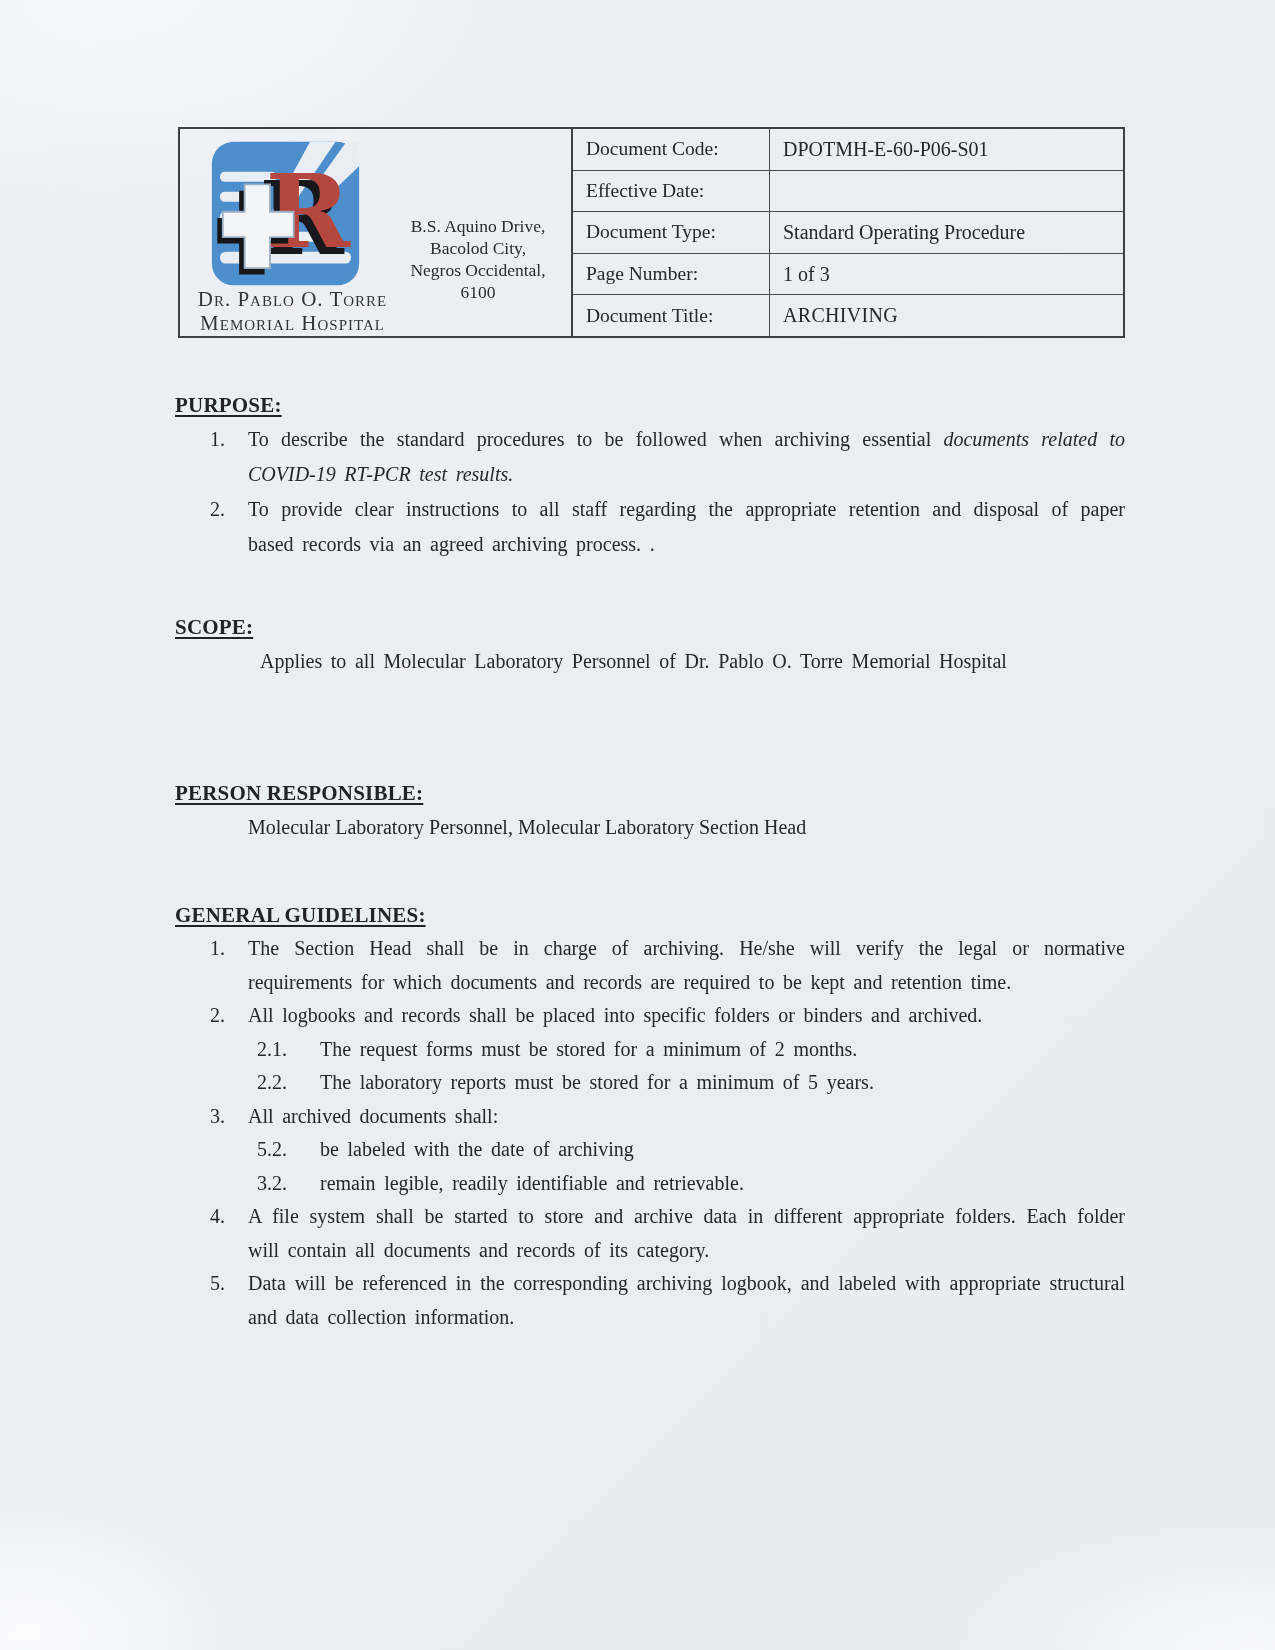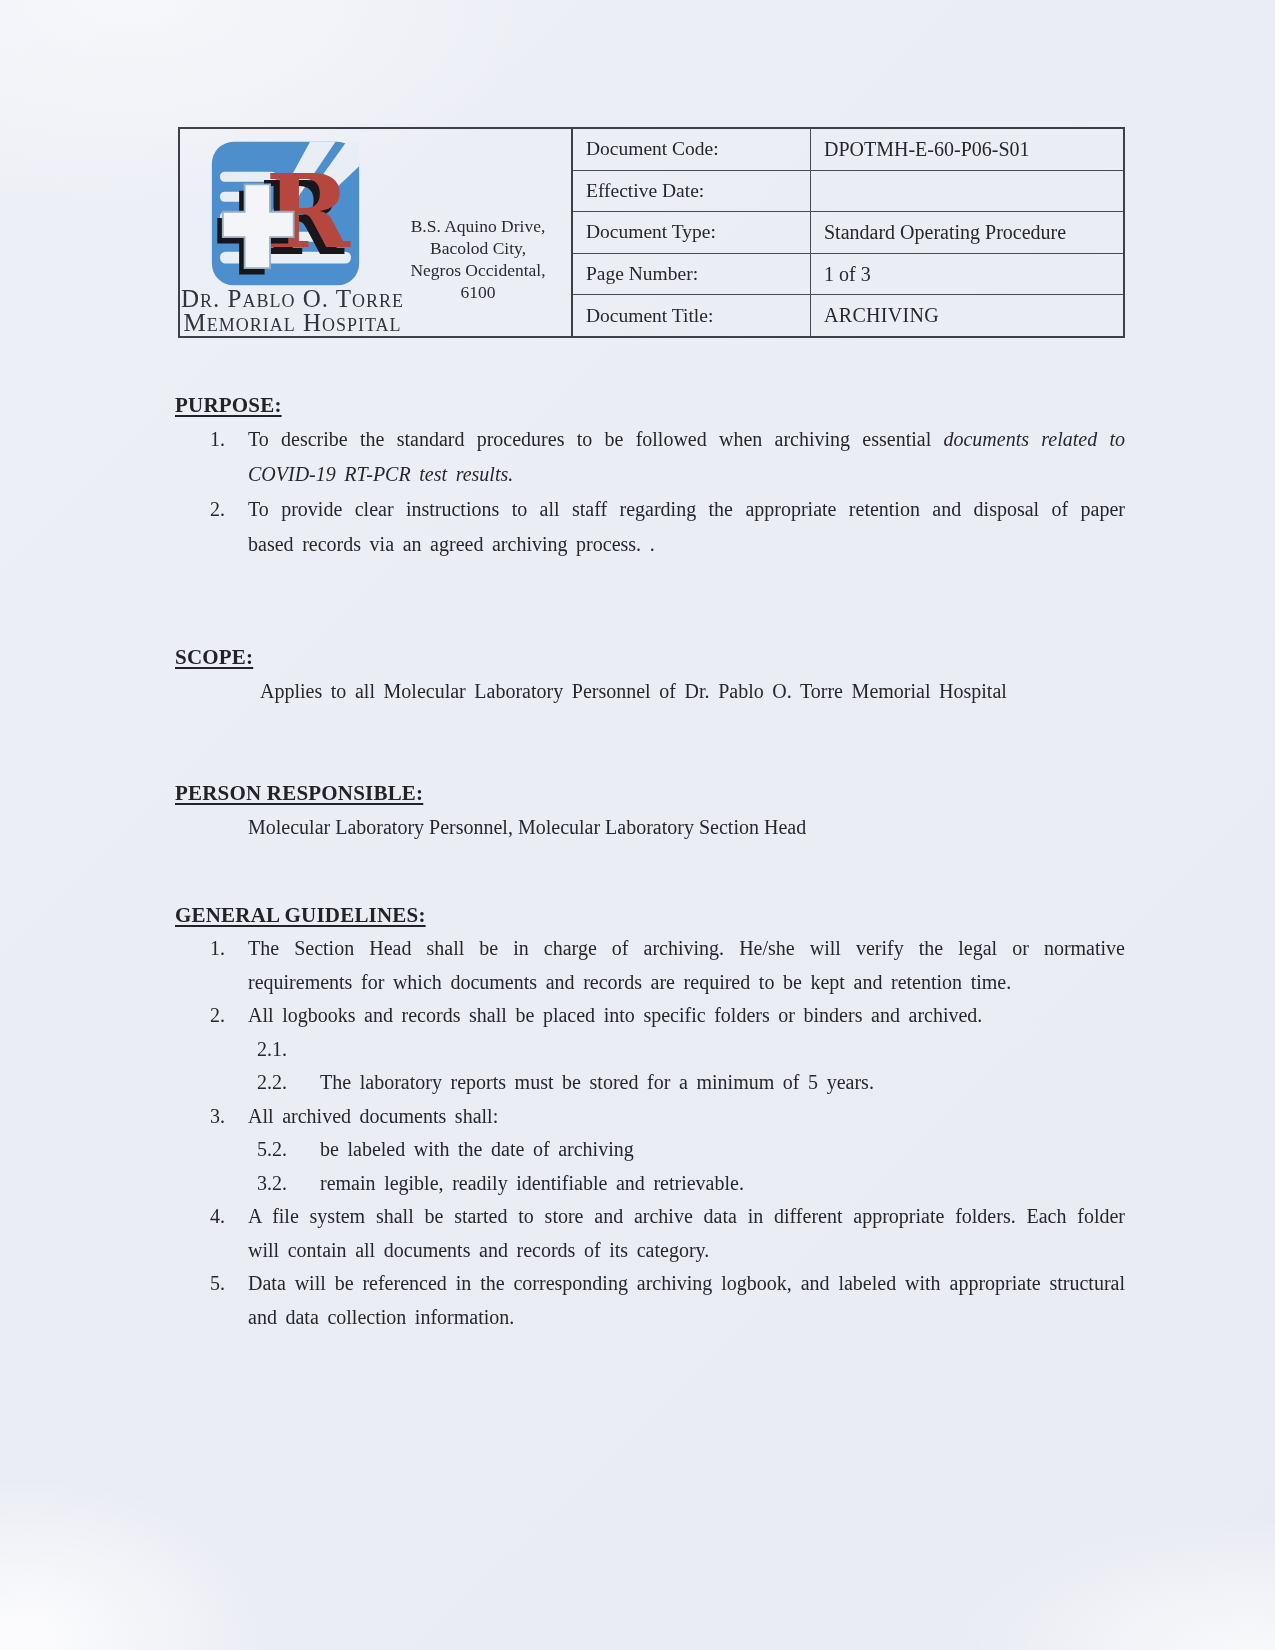--- a/index.html
+++ b/index.html
@@ -17,53 +17,53 @@
 
   
   .header-box {
     position:absolute; left:178px; top:127px; width:947px; height:211px;
     border:2px solid #3f3f48; display:flex; box-sizing:border-box;
   }
   .logo-cell { width:393px; flex:none; position:relative; border-right:2px solid #3f3f48; box-sizing:border-box; }
   .logo-art { position:absolute; left:28px; top:10px; }
   .hospital-name {
     position:absolute; left:0px; top:158px; width:225px; text-align:center;
-    font-variant:small-caps; font-size:25px; line-height:24px; letter-spacing:1px; color:#33333a;
+    font-variant:small-caps; font-size:21px; line-height:24px; letter-spacing:1px; color:#33333a;
   }
   .hospital-address {
     position:absolute; left:208px; top:86px; width:180px; text-align:center;
     font-size:17.5px; line-height:22px; color:#2a2a30;
   }
 
   .info-table { flex:1; display:flex; flex-direction:column; }
   .info-row { flex:1; display:flex; border-bottom:1.5px solid #4a4a52; box-sizing:border-box; }
   .info-row:last-child { border-bottom:none; }
   .info-label {
-    width:238px; flex:none; border-right:1.5px solid #4a4a52; box-sizing:border-box;
+    width:197px; flex:none; border-right:1.5px solid #4a4a52; box-sizing:border-box;
     display:flex; align-items:center; padding-left:13px; font-size:19.5px;
   }
   .info-value { flex:1; display:flex; align-items:center; padding-left:13px; font-size:20px; }
   .info-value.bold { font-weight:normal; letter-spacing:.3px; }
 
   
   .section { position:absolute; left:175px; width:950px; font-size:20px;margin-top:28px; }
   .sec-heading {
     font-weight:bold; font-size:21px; line-height:34px; letter-spacing:.2px;
     text-decoration:underline; text-underline-offset:3px; color:#222228;
   }
   .num-item { display:flex; line-height:35px; }
   .num-item .num { flex:none; width:38px; box-sizing:border-box; }
   .level-1 { padding-left:35px; }
   .level-2 { padding-left:82px; }
   .level-2 .num { width:63px; }
   .item-text { flex:1; text-align:justify; word-spacing:.18em; }
   .italic { font-style:italic; }
 
   .sec-purpose { top:360px; }
-  .sec-scope { top:612px; }
+  .sec-scope { top:582px; }
   .sec-person { top:748px; }
   .sec-guidelines { top:870px; }
   .sec-guidelines .num-item { line-height:33.5px; }
 
   .scope-body {
     text-align:justify; text-indent:85px; line-height:35px; word-spacing:.18em;
   }
   .person-body { padding-left:73px; line-height:35px; }
 
   .footer-notice {
@@ -160,20 +160,21 @@
     <div class="num-item level-1">
       <span class="num">1.</span>
       <span class="item-text">The Section Head shall be in charge of archiving. He/she will verify the legal or normative requirements for which documents and records are required to be kept and retention time.</span>
     </div>
     <div class="num-item level-1">
       <span class="num">2.</span>
       <span class="item-text">All logbooks and records shall be placed into specific folders or binders and archived.</span>
     </div>
     <div class="num-item level-2">
       <span class="num">2.1.</span>
+      <span class="item-text">The request forms must be stored for a minimum of 2 months.</span>
     </div>
     <div class="num-item level-2">
       <span class="num">2.2.</span>
       <span class="item-text">The laboratory reports must be stored for a minimum of 5 years.</span>
     </div>
     <div class="num-item level-1">
       <span class="num">3.</span>
       <span class="item-text">All archived documents shall:</span>
     </div>
     <div class="num-item level-2">

